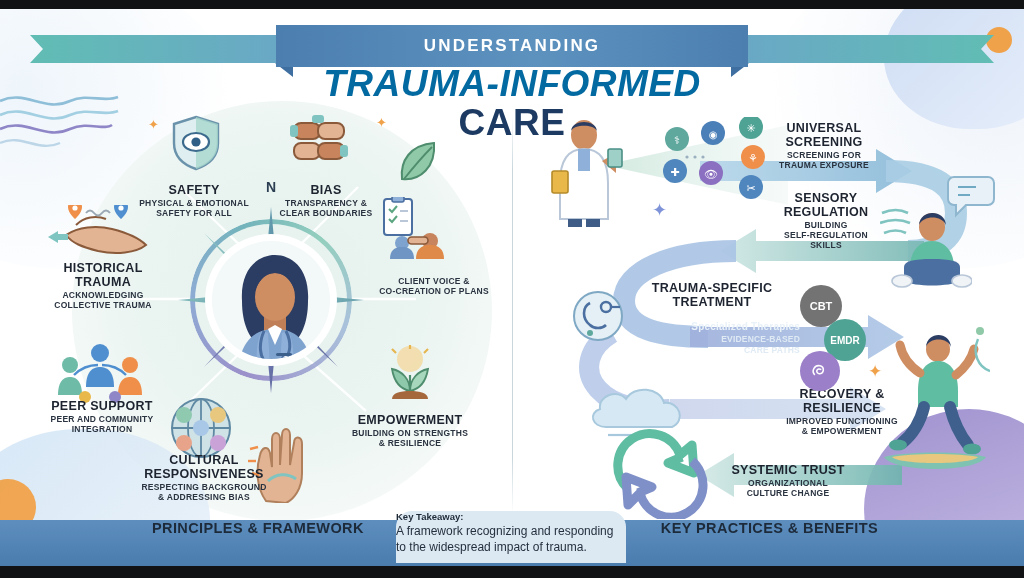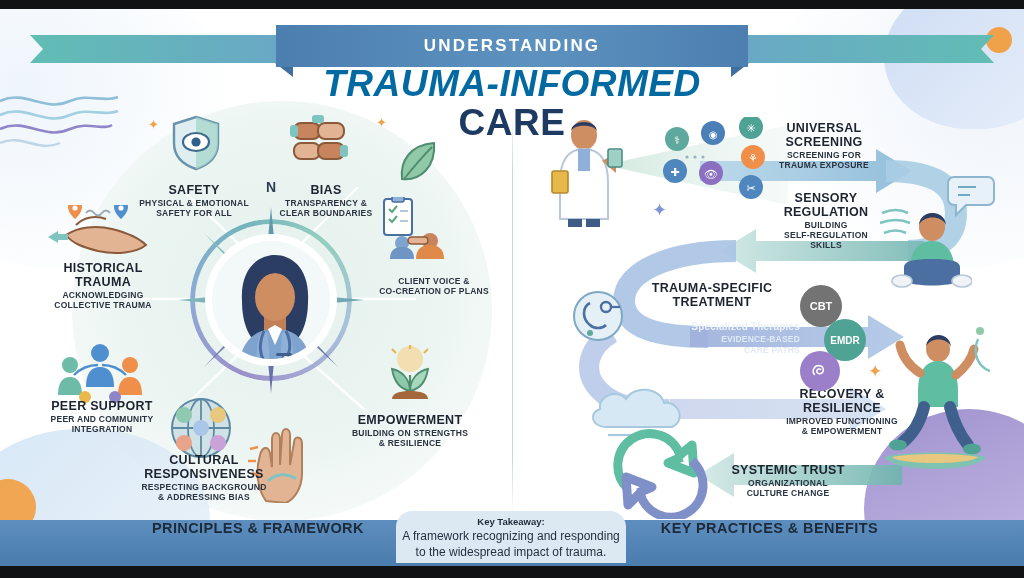--- a/index.html
+++ b/index.html
@@ -148,21 +148,21 @@
   }
   .foot-label {
     position:absolute; bottom:30px; z-index:30; font-size:14.5px;
     font-weight:bold; color:#1d2a3a; letter-spacing:.4px;
   }
   .foot-label.l { left:152px; }
   .foot-label.r { right:146px; }
   .takeaway {
     position:absolute; left:396px; bottom:3px; width:230px; height:52px;
     background:#dce9f3; border-radius:16px 16px 0 0; z-index:32;
-    text-align:center; padding-top:5px;
+    text-align:left; 
   }
   .takeaway .t1 { font-size:9.5px; font-weight:bold; color:#1f2a38; }
   .takeaway .t2 { font-size:12px; color:#26313f; line-height:1.35; margin-top:1px; }
 
   .sparkle { position:absolute; color:#f0a24a; z-index:24; font-size:13px; }
   .sparkle.blue { color:#7e93d8; }
   .cap { position:absolute; z-index:23; }
   .therapy-label {
     position:absolute; z-index:27; text-align:right;
   }

